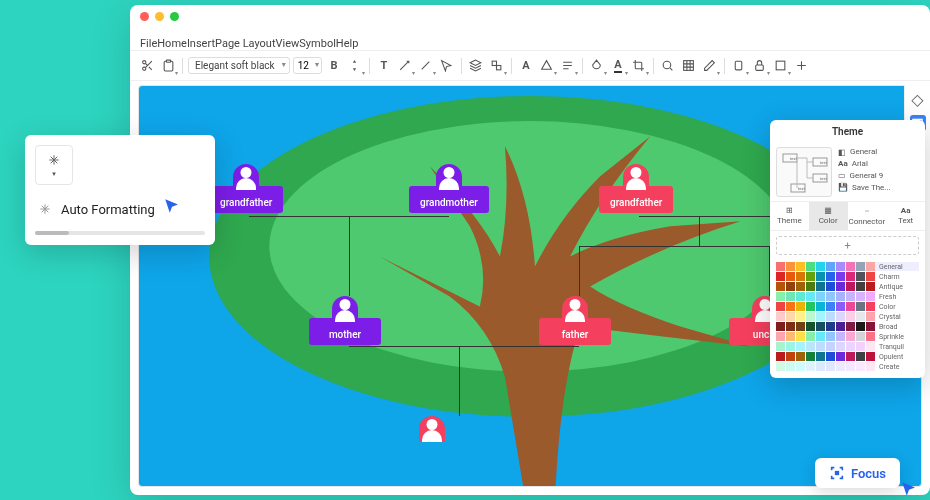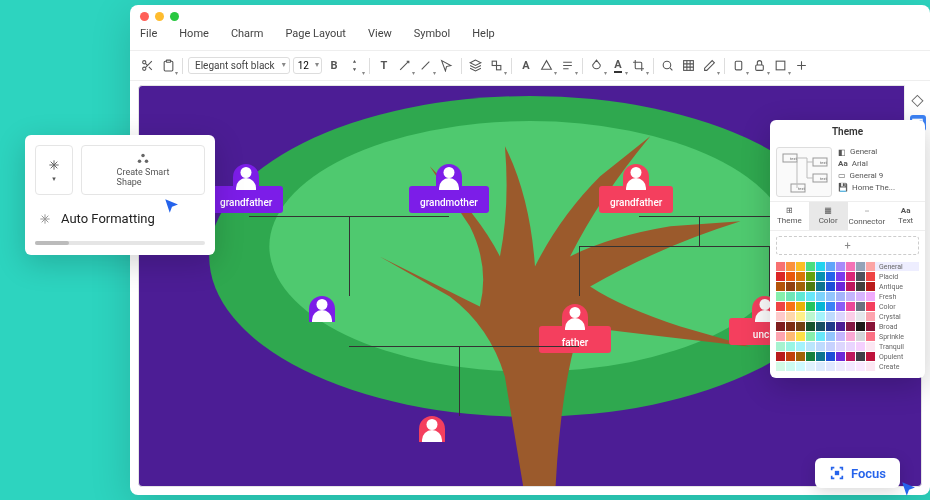--- a/index.html
+++ b/index.html
@@ -1,50 +1,50 @@
 <!DOCTYPE html>
 <html><head>
 <meta charset="utf-8">
 <style>
 *{box-sizing:border-box;margin:0;padding:0;font-family:-apple-system,BlinkMacSystemFont,"Segoe UI",Roboto,sans-serif}
 body{background:#2dd4bf;width:930px;height:500px;overflow:hidden;position:relative}
 .app-window{position:absolute;left:130px;top:5px;width:800px;height:490px;background:#fff;border-radius:8px;box-shadow:0 10px 40px rgba(0,0,0,.15);overflow:hidden}
 .titlebar{height:22px;display:flex;align-items:center;padding:0 10px;gap:6px}
 .dot{width:9px;height:9px;border-radius:50%}
 .dot.red{background:#ff5f57}.dot.yellow{background:#febc2e}.dot.green{background:#28c840}
-.menubar{height:24px;display:flex;align-items:flex-start;padding:0 10px;gap:22px;font-size:11px;color:#444;border-bottom:1px solid #eee}
+.menubar{height:24px;display:flex;align-items:flex-end;padding:0 10px;font-size:11px;color:#444;border-bottom:1px solid #eee}
 .menubar span{cursor:pointer}
 .toolbar{height:30px;display:flex;align-items:center;padding:0 8px;gap:3px;border-bottom:1px solid #eee}
 .tb{width:18px;height:18px;display:flex;align-items:center;justify-content:center;color:#555;font-size:11px;cursor:pointer;position:relative}
 .tb.sep{width:1px;height:16px;background:#ddd;margin:0 2px}
 .tb svg{width:13px;height:13px}
 .font-sel{font-size:10px;color:#444;padding:2px 14px 2px 6px;border:1px solid #ddd;border-radius:3px;background:#fff;position:relative;min-width:90px}
 .font-sel::after{content:"▾";position:absolute;right:3px;font-size:8px;color:#888}
 .size-sel{font-size:10px;padding:2px 12px 2px 4px;border:1px solid #ddd;border-radius:3px;min-width:26px;position:relative}
 .size-sel::after{content:"▾";position:absolute;right:2px;font-size:8px;color:#888}
 .dd::after{content:"▾";font-size:6px;position:absolute;bottom:-1px;right:-1px;color:#888}
-.canvas{position:absolute;left:8px;right:8px;top:80px;bottom:8px;background:#4c1d95;border:1px solid #e5e5e5;border-radius:4px;overflow:hidden}
+.canvas{position:absolute;left:8px;right:8px;top:80px;bottom:8px;background:#0ea5e9;border:1px solid #e5e5e5;border-radius:4px;overflow:hidden}
 .tree-bg{position:absolute;inset:0}
 .node{position:absolute;display:flex;flex-direction:column;align-items:center}
 .avatar{width:26px;height:26px;background:#fff;border-radius:50% 50% 0 0;position:relative;margin-bottom:-4px;z-index:2}
 .avatar::before{content:"";position:absolute;left:50%;top:3px;transform:translateX(-50%);width:11px;height:11px;background:#fff;border-radius:50%}
 .avatar::after{content:"";position:absolute;left:50%;bottom:0;transform:translateX(-50%);width:20px;height:12px;background:#fff;border-radius:10px 10px 0 0}
 .label{color:#fff;font-size:10px;font-weight:500;padding:11px 11px 5px;border-radius:3px;min-width:72px;text-align:center}
 .purple .label{background:#7c1de8}
 .purple .avatar{background:#7c1de8}
 .pink .label{background:#f43f5e}
 .pink .avatar{background:#f43f5e}
 .connector{position:absolute;background:#333;z-index:1}
 .connector.h{height:1px}.connector.v{width:1px}
 .popup-left{position:absolute;left:25px;top:135px;width:190px;background:#fff;border-radius:6px;box-shadow:0 8px 30px rgba(0,0,0,.18);padding:10px;z-index:10}
 .popup-row1{display:flex;gap:8px;margin-bottom:12px}
 .pl-btn{border:1px solid #e5e5e5;border-radius:4px;padding:6px;display:flex;flex-direction:column;align-items:center;justify-content:center;font-size:9px;color:#555;gap:2px}
 .pl-btn.small{width:38px}
 .pl-btn.wide{flex:1}
-.auto-fmt{display:flex;gap:8px;font-size:13px;color:#222;padding:4px 2px}
+.auto-fmt{display:flex;align-items:center;gap:8px;font-size:13px;color:#222;padding:4px 2px}
 .slider{height:4px;background:#e5e5e5;border-radius:2px;margin-top:10px;position:relative}
 .slider::before{content:"";position:absolute;left:0;width:20%;height:100%;background:#bbb;border-radius:2px}
 .cursor-blue{position:absolute;width:18px;height:18px;z-index:20}
 .panel-right{position:absolute;right:5px;top:120px;width:155px;background:#fff;border-radius:6px;box-shadow:0 8px 30px rgba(0,0,0,.2);z-index:10;font-size:9px;color:#555}
 .pr-head{padding:6px 8px;font-weight:600;text-align:center;font-size:10px;color:#333}
 .pr-top{display:flex;padding:4px 6px;gap:6px}
 .pr-thumb{width:56px;height:50px;border:1px solid #ddd;border-radius:3px;background:#fafafa;position:relative}
 .pr-list{flex:1;display:flex;flex-direction:column;gap:3px;font-size:8px}
 .pr-li{display:flex;align-items:center;gap:4px}
 .pr-tabs{display:flex;border-top:1px solid #eee;border-bottom:1px solid #eee}
@@ -65,21 +65,21 @@
 
 <div class="app-window">
   <div class="titlebar">
     <div class="dot red"></div>
     <div class="dot yellow"></div>
     <div class="dot green"></div>
   </div>
   <div class="menubar">
     <span>File</span>
     <span>Home</span>
-    <span>Charm</span>
+    <span>Insert</span>
     <span>Page Layout</span>
     <span>View</span>
     <span>Symbol</span>
     <span>Help</span>
   </div>
   <div class="toolbar">
     <div class="tb">
         <svg viewBox="0 0 24 24" fill="none" stroke="currentColor" stroke-width="2">
           <circle cx="6" cy="6" r="3"></circle>
           <circle cx="6" cy="18" r="3"></circle>
@@ -233,22 +233,23 @@
         <div class="node pink" style="left: 460px; top: 78px;">
           <div class="avatar"></div>
           <div class="label">grandfather</div>
         </div>
         <div class="node pink" style="left: 640px; top: 78px;">
           <div class="avatar"></div>
           <div class="label">grandmother</div>
         </div>
         <div class="node purple" style="left: 170px; top: 210px;">
           <div class="avatar"></div>
-        </div>
-        <div class="node pink" style="left: 400px; top: 218px;">
+          <div class="label">mother</div>
+        </div>
+        <div class="node pink" style="left: 400px; top: 210px;">
           <div class="avatar"></div>
           <div class="label">father</div>
         </div>
         <div class="node pink" style="left: 590px; top: 210px;">
           <div class="avatar"></div>
           <div class="label">uncle</div>
         </div>
         <div class="node pink" style="left: 280px; top: 330px;">
           <div class="avatar"></div>
         </div>
@@ -267,29 +268,20 @@
   </div>
 </div>
 
 <div class="popup-left">
   <div class="popup-row1">
     <div class="pl-btn small">
       <svg width="16" height="16" viewBox="0 0 24 24" fill="none" stroke="#666" stroke-width="1.5">
           <path d="M12 5v14M5 12h14M7 7l10 10M17 7L7 17"></path>
         </svg>
       <span style="font-size:7px">▾</span>
-    </div>
-    <div class="pl-btn wide">
-      <svg width="14" height="14" viewBox="0 0 24 24" fill="#666">
-          <circle cx="12" cy="6" r="3"></circle>
-          <circle cx="6" cy="16" r="3"></circle>
-          <circle cx="18" cy="16" r="3"></circle>
-        </svg>
-      <span style="white-space:pre-line;line-height:1.1">Create Smart
-Shape</span>
     </div>
   </div>
   <div class="auto-fmt">
     <svg width="16" height="16" viewBox="0 0 24 24" fill="none" stroke="#999" stroke-width="1.5">
         <path d="M12 5v14M5 12h14M7 7l10 10M17 7L7 17"></path>
       </svg>
     <span>Auto Formatting</span>
   </div>
   <svg class="cursor-blue" style="left:138px;top:62px" viewBox="0 0 24 24" fill="#2563eb">
       <path d="M3 3l6 18 3-8 8-3z"></path>
@@ -321,21 +313,21 @@
       <div class="pr-li">
           <b>Aa</b>
           <span>Arial</span>
         </div>
       <div class="pr-li">
           <span>▭</span>
           <span>General 9</span>
         </div>
       <div class="pr-li">
           <span>💾</span>
-          <span>Home The...</span>
+          <span>Save The...</span>
         </div>
     </div>
   </div>
   <div class="pr-tabs">
     <div class="pr-tab">
         <span>⊞</span>
         <span>Theme</span>
       </div>
     <div class="pr-tab active">
         <span>▦</span>
@@ -369,21 +361,21 @@
         <div class="sw" style="background: rgb(220, 38, 38);"></div>
         <div class="sw" style="background: rgb(234, 88, 12);"></div>
         <div class="sw" style="background: rgb(217, 119, 6);"></div>
         <div class="sw" style="background: rgb(101, 163, 13);"></div>
         <div class="sw" style="background: rgb(8, 145, 178);"></div>
         <div class="sw" style="background: rgb(37, 99, 235);"></div>
         <div class="sw" style="background: rgb(124, 58, 237);"></div>
         <div class="sw" style="background: rgb(219, 39, 119);"></div>
         <div class="sw" style="background: rgb(82, 82, 91);"></div>
         <div class="sw" style="background: rgb(239, 68, 68);"></div>
-        <div class="sw-label">Placid</div>
+        <div class="sw-label">Charm</div>
       </div>
       <div class="sw-row">
         <div class="sw" style="background: rgb(180, 83, 9);"></div>
         <div class="sw" style="background: rgb(146, 64, 14);"></div>
         <div class="sw" style="background: rgb(161, 98, 7);"></div>
         <div class="sw" style="background: rgb(77, 124, 15);"></div>
         <div class="sw" style="background: rgb(14, 116, 144);"></div>
         <div class="sw" style="background: rgb(29, 78, 216);"></div>
         <div class="sw" style="background: rgb(109, 40, 217);"></div>
         <div class="sw" style="background: rgb(190, 24, 93);"></div>

